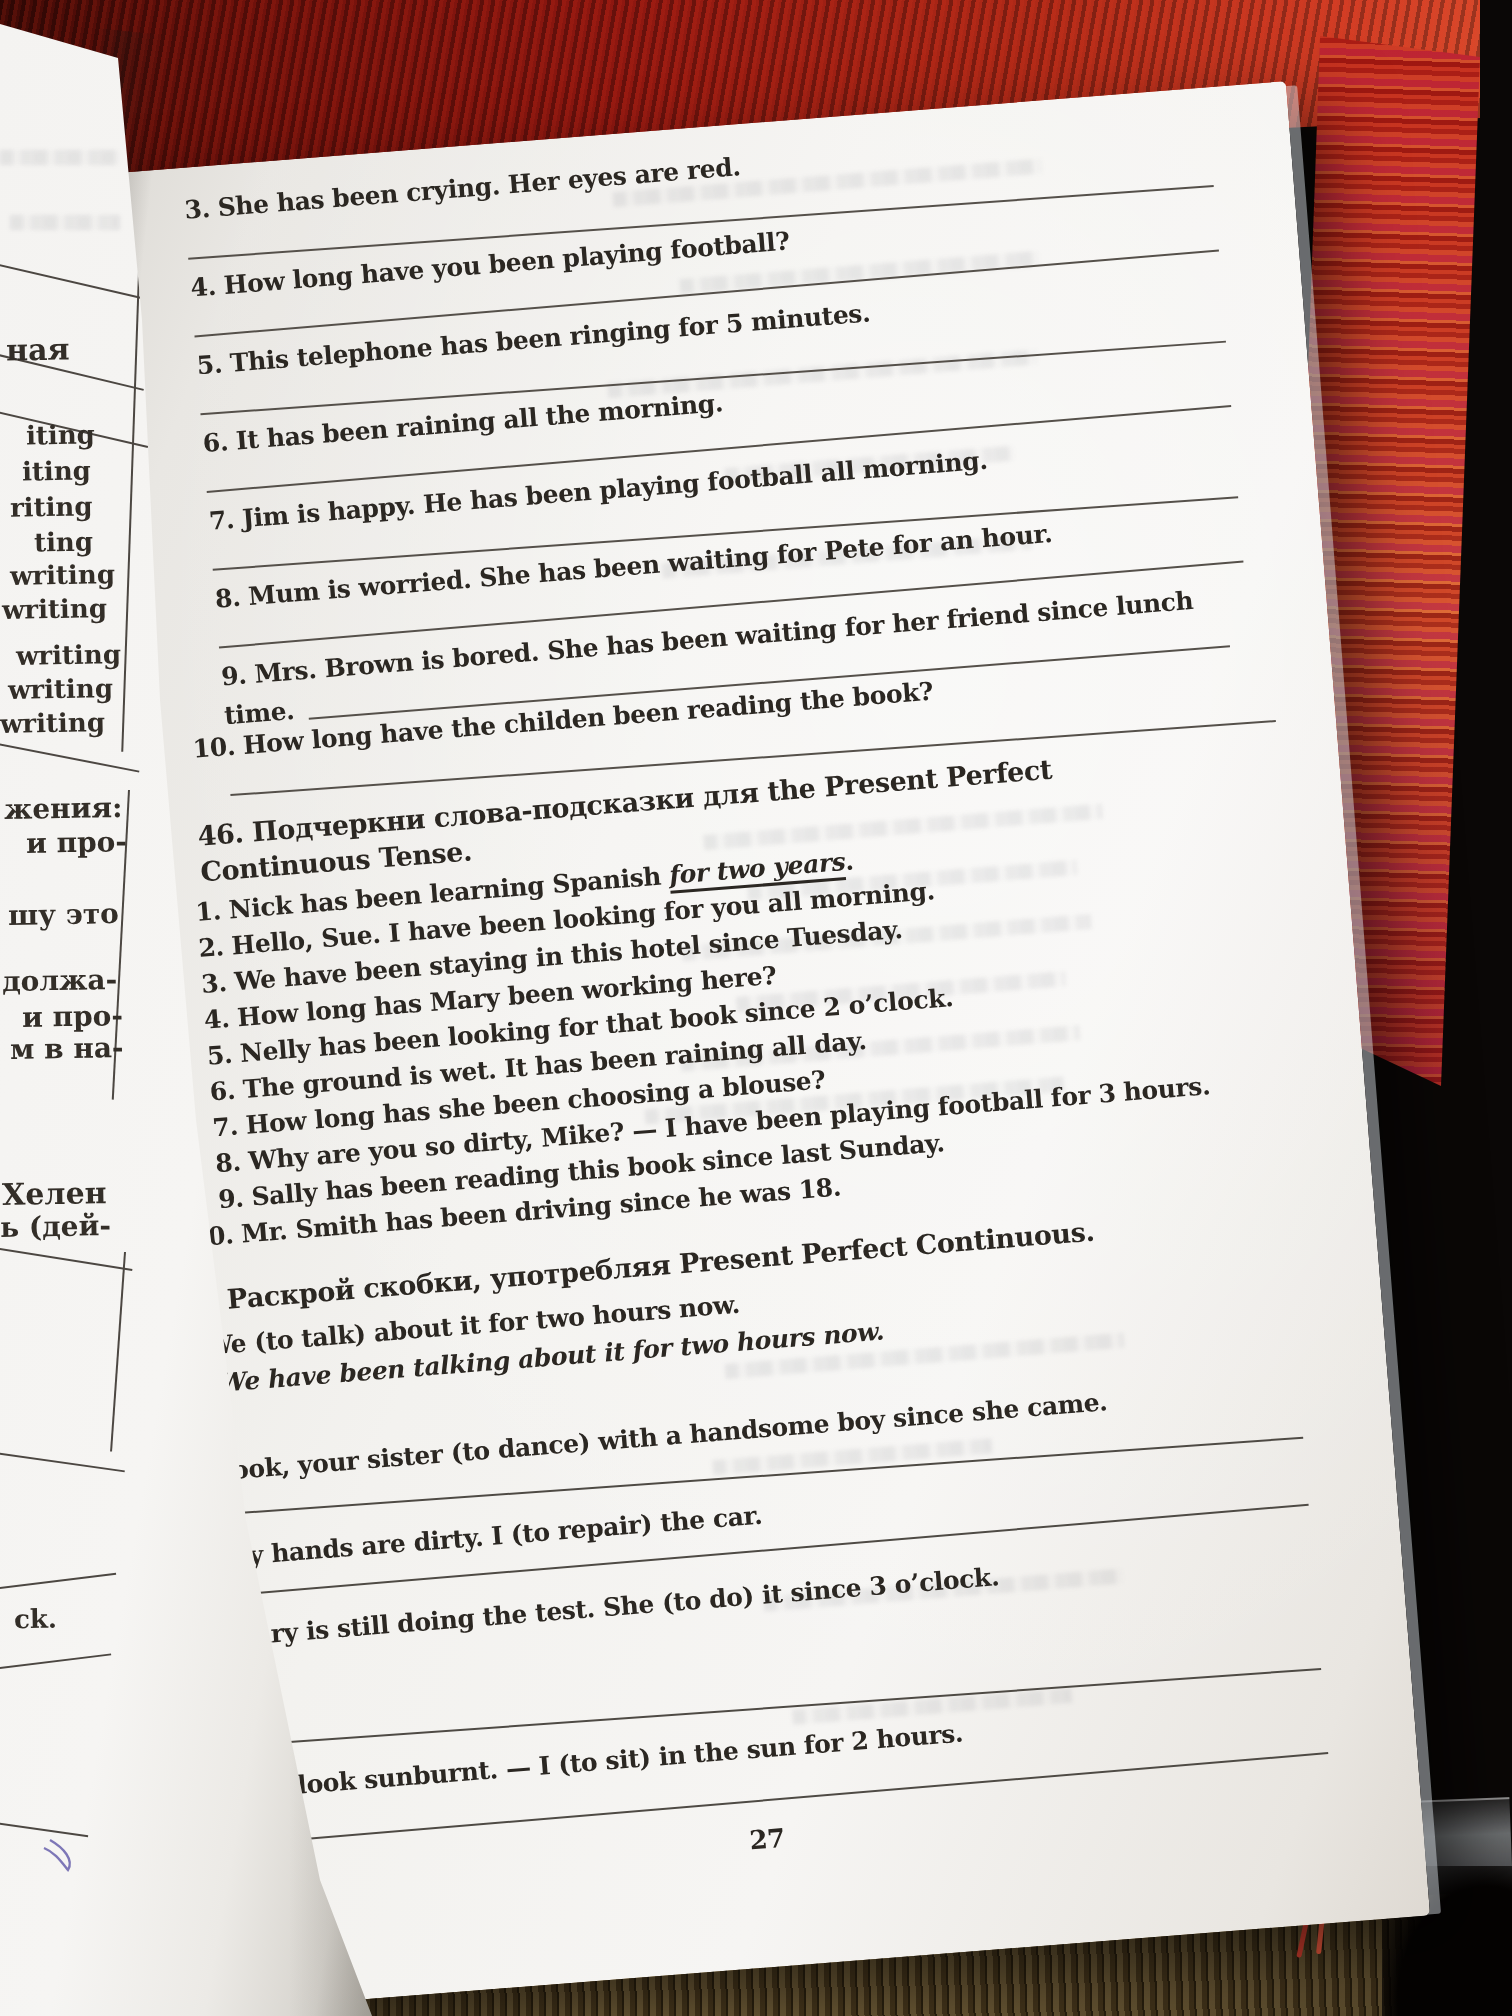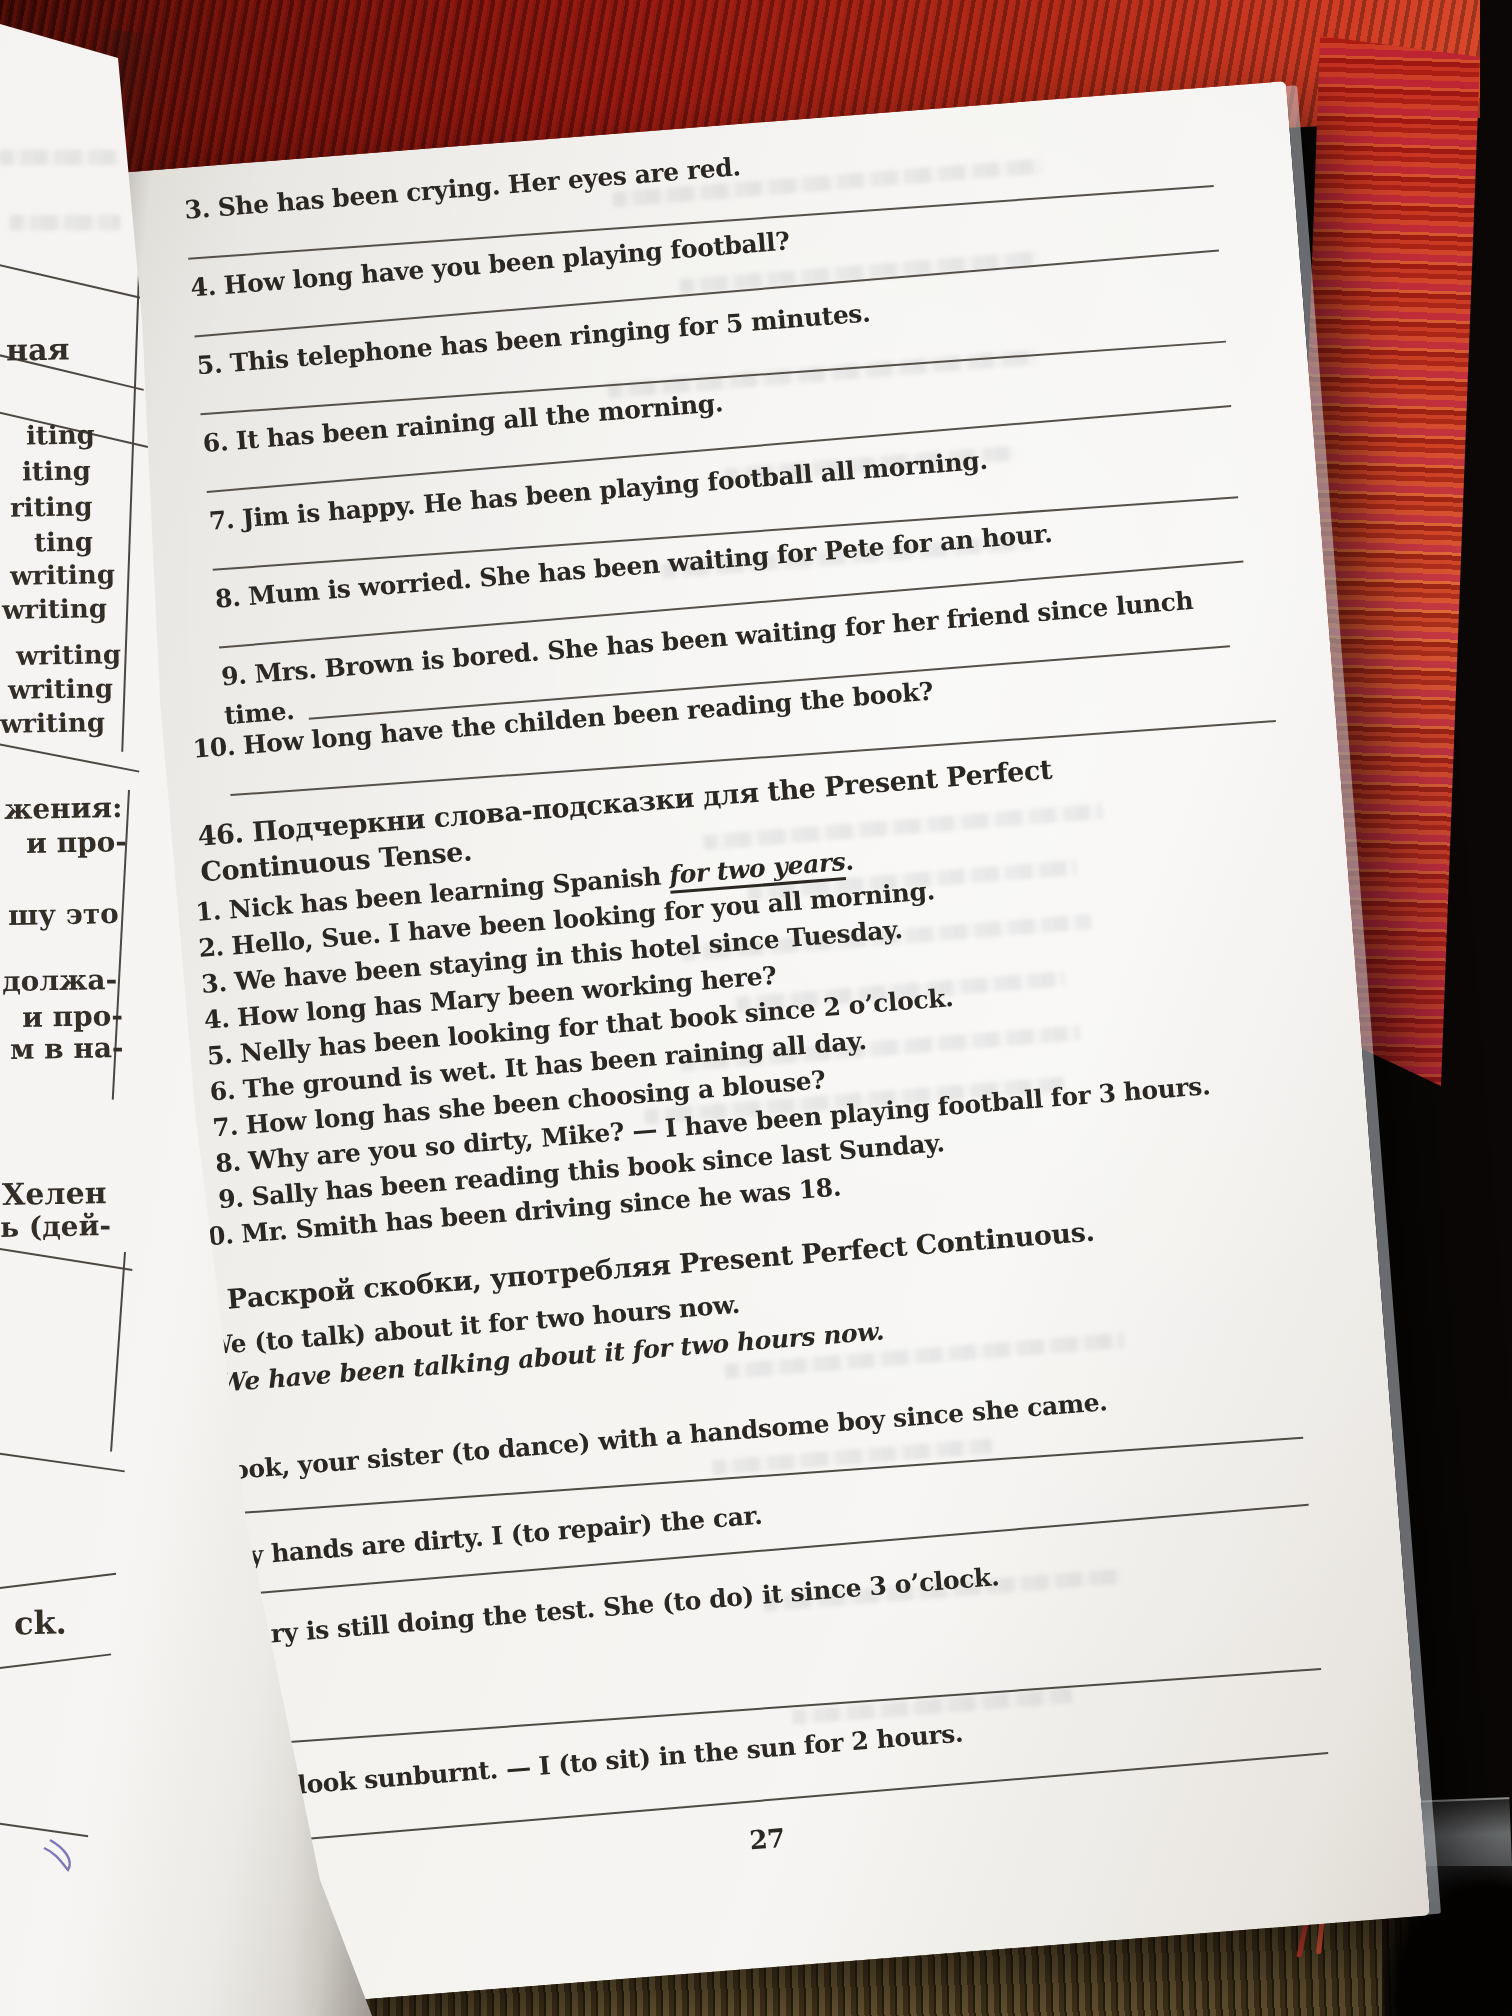--- a/index.html
+++ b/index.html
@@ -197,20 +197,20 @@
     <div class="frag" style="left:8px;top:674px;font-size:26px;">writing</div>
     <div class="frag" style="left:0;top:708px;font-size:26px;">writing</div>
     <div class="frag" style="left:4px;top:792px;font-size:28px;">жения:</div>
     <div class="frag" style="left:26px;top:826px;font-size:28px;">и про-</div>
     <div class="frag" style="left:8px;top:898px;font-size:28px;">шу это</div>
     <div class="frag" style="left:2px;top:964px;font-size:28px;">должа-</div>
     <div class="frag" style="left:22px;top:1000px;font-size:28px;">и про-</div>
     <div class="frag" style="left:10px;top:1032px;font-size:28px;">м в на-</div>
     <div class="frag" style="left:2px;top:1176px;font-size:30px;">Хелен</div>
     <div class="frag" style="left:0;top:1210px;font-size:28px;">ь (дей-</div>
-    <div class="frag" style="left:14px;top:1604px;font-size:32px;">ck.</div>
+    <div class="frag" style="left:14px;top:1604px;font-size:26px;">ck.</div>
 
     <svg class="t" style="left:30px;top:1830px;" width="70" height="50" viewBox="0 0 70 50">
       <path d="M 20 10 C 34 18, 44 30, 38 40 C 30 30, 24 22, 14 18" fill="none" stroke="#4f46a0" stroke-width="2.4" opacity="0.72"></path>
     </svg>
   </div>
 
 </div>
 
 </body></html>

